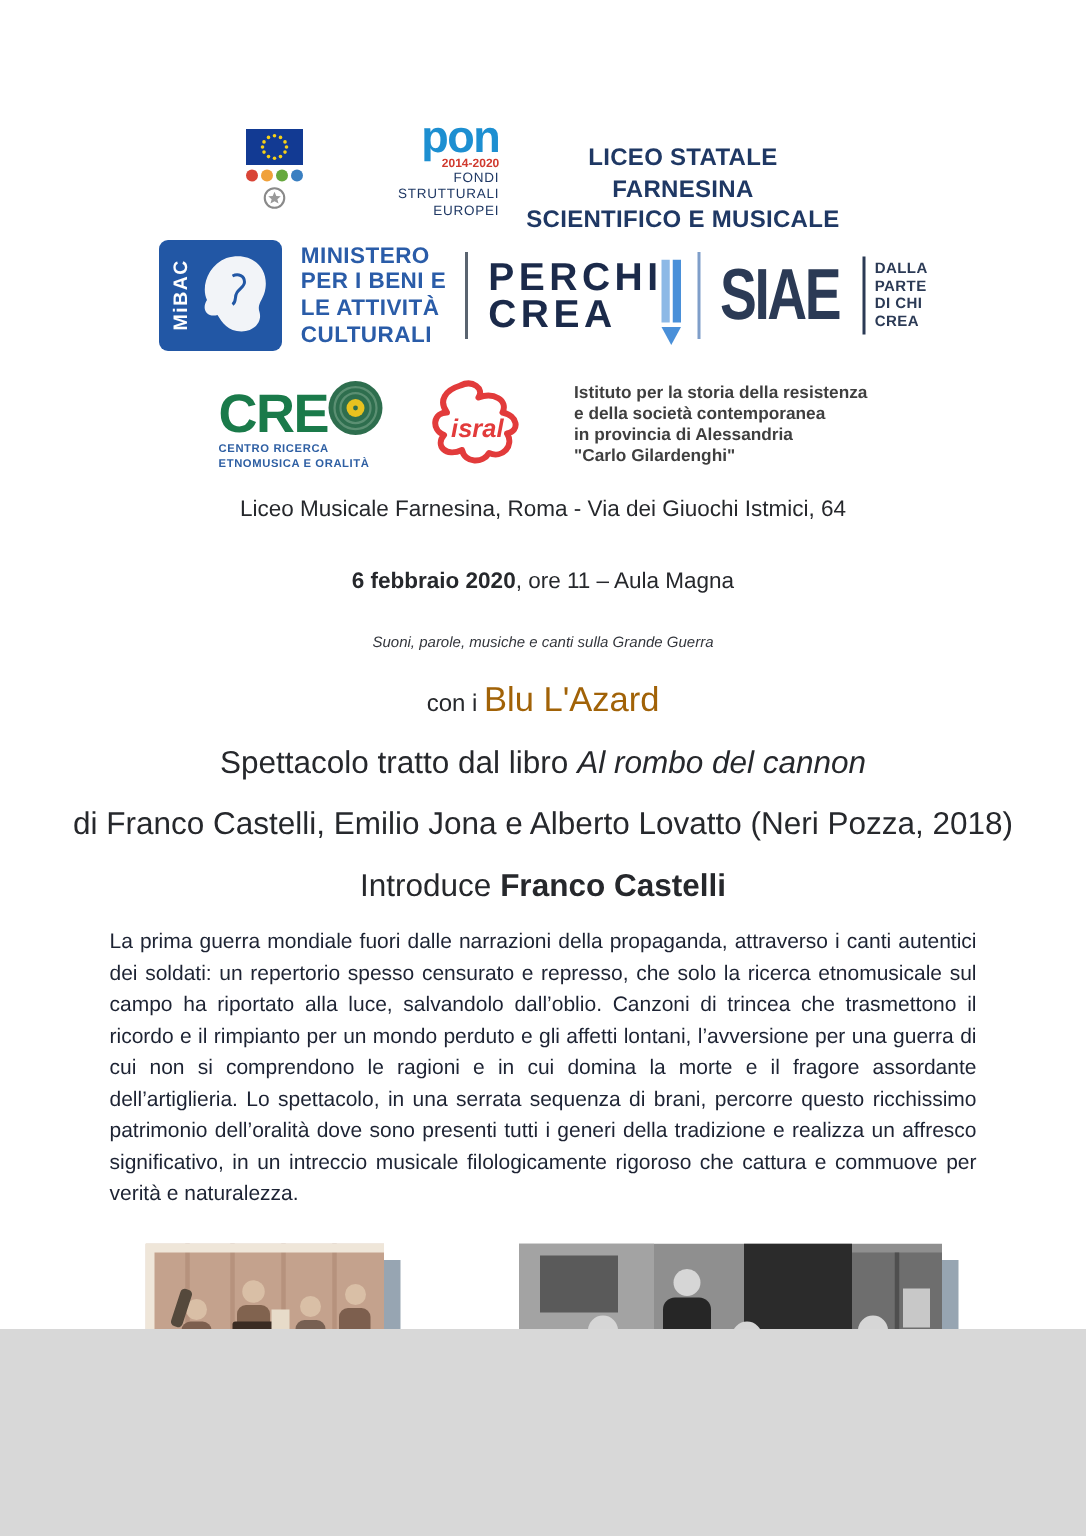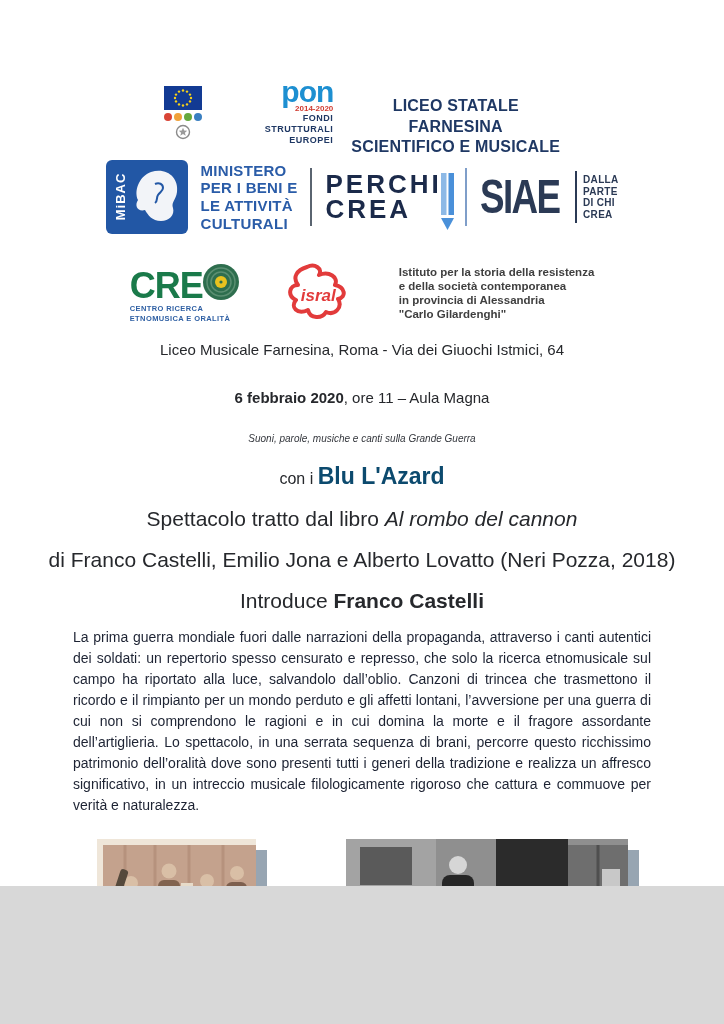--- a/index.html
+++ b/index.html
@@ -10,54 +10,54 @@
   }
   .center{text-align:center;margin-top:28px;}
   
   .logo-row1{margin-top:82px;display:flex;justify-content:center;align-items:center;gap:18px;height:62px;}
   .eu-block{display:flex;flex-direction:column;align-items:center;gap:3px;}
   .miur-dots{display:flex;gap:2px;}
   .miur-dots i{width:8px;height:8px;border-radius:50%;display:block;}
   .pon-block{display:flex;flex-direction:column;align-items:flex-end;line-height:1;}
   .pon-word{font-weight:bold;font-size:30px;color:#1d8fd1;letter-spacing:-1px;line-height:0.8;}
   .pon-years{font-size:8px;color:#d03a2f;font-weight:bold;margin-top:1px;}
-  .pon-lines{font-size:9px;font-weight:bold;color:#1f3864;text-align:right;line-height:1.25;letter-spacing:0.5px;padding-left:45px;}
+  .pon-lines{font-size:9px;font-weight:normal;color:#1f3864;text-align:right;line-height:1.25;letter-spacing:0.5px;padding-left:45px;}
   .liceo-block{font-weight:bold;color:#1f3864;font-size:16px;line-height:1.3;letter-spacing:0.2px;}
 
   .logo-row2{margin-top:10px;display:flex;justify-content:center;align-items:center;gap:13px;height:86px;}
   .mibac-box{width:82px;height:74px;background:#2257a5;border-radius:6px;position:relative;flex:0 0 auto;}
   .mibac-vtext{position:absolute;left:-16px;top:29px;transform:rotate(-90deg);color:#ffffff;
     font-weight:bold;font-size:13px;letter-spacing:1px;width:60px;text-align:center;}
   .mibac-face{position:absolute;right:5px;top:5px;}
   .ministry-text{color:#2a5ca8;font-weight:600;font-size:15px;line-height:1.18;letter-spacing:0.3px;}
   .vdiv{width:2px;height:58px;background:#5a6470;flex:0 0 auto;}
   .vdiv.blue{background:#7f9ec9;}
   .pcc{position:relative;color:#1b2a4a;font-weight:800;font-size:26px;line-height:0.98;letter-spacing:3px;padding-right:10px;}
   .pcc .pencil{position:absolute;right:-4px;top:1px;}
   .siae-group{display:flex;align-items:center;gap:6px;}
   .siae-word{font-weight:800;font-size:46px;color:#2b3a55;display:inline-block;transform:scale(0.8,1.05);transform-origin:left center;letter-spacing:-2px;line-height:0.9;}
   .siae-bar{width:2px;height:52px;background:#2b3a55;margin-left:-10px;}
   .siae-tag{font-size:10px;font-weight:bold;color:#2b3a55;line-height:1.15;letter-spacing:0.3px;}
 
-  .logo-row3{margin-top:20px;display:flex;justify-content:center;align-items:center;gap:42px;height:66px;}
+  .logo-row3{margin-top:10px;display:flex;justify-content:center;align-items:center;gap:26px;height:66px;}
   .creo-block{display:flex;flex-direction:column;}
   .creo-top{display:flex;align-items:flex-start;}
   .creo-word{font-weight:800;font-size:36px;color:#1a7a4a;line-height:0.9;letter-spacing:-1px;margin-top:8px;}
   .creo-sub{font-size:7.5px;font-weight:bold;color:#2e5fa3;line-height:1.3;letter-spacing:0.4px;margin-top:2px;}
   .isral-block{position:relative;width:74px;height:62px;flex:0 0 auto;}
   .isral-word{position:absolute;left:18px;top:24px;color:#e23b3b;font-weight:bold;font-style:italic;font-size:17px;}
   .isral-desc{font-size:11.5px;font-weight:bold;color:#3f3f3f;line-height:1.22;}
 
   
   .venue{margin-top:14px;font-size:15px;color:#26282c;line-height:1.35;}
   .dateline{font-size:15px;color:#26282c;line-height:1.35;}
   .event-title{margin-top:17px;font-size:28px;font-weight:bold;font-style:italic;color:#b94743;letter-spacing:0.2px;}
   .subtitle{margin-top:24px;font-style:italic;font-size:10px;color:#33363c;}
   .bandline{margin-top:19px;font-size:16px;color:#26282c;}
-  .bandname{font-size:23px;font-weight:bold;color:#0c4a6e;}
+  .bandname{font-size:23px;font-weight:normal;color:#a16207;}
   .line-spettacolo,.line-authors,.line-introduce{margin-top:17px;font-size:21px;color:#26282c;}
   .booktitle{font-style:italic;}
   .introducer{font-weight:bold;}
 
   .desc{width:578px;margin:14px auto 0;text-align:justify;font-size:14px;line-height:21px;color:#1d2333;}
 
   
   .photos{margin-top:23px;display:flex;justify-content:center;align-items:flex-start;gap:90px;}
   .photo{flex:0 0 auto;box-shadow:11px 11px 0 #97a5b2;line-height:0;}
   .photo svg{display:block;}

